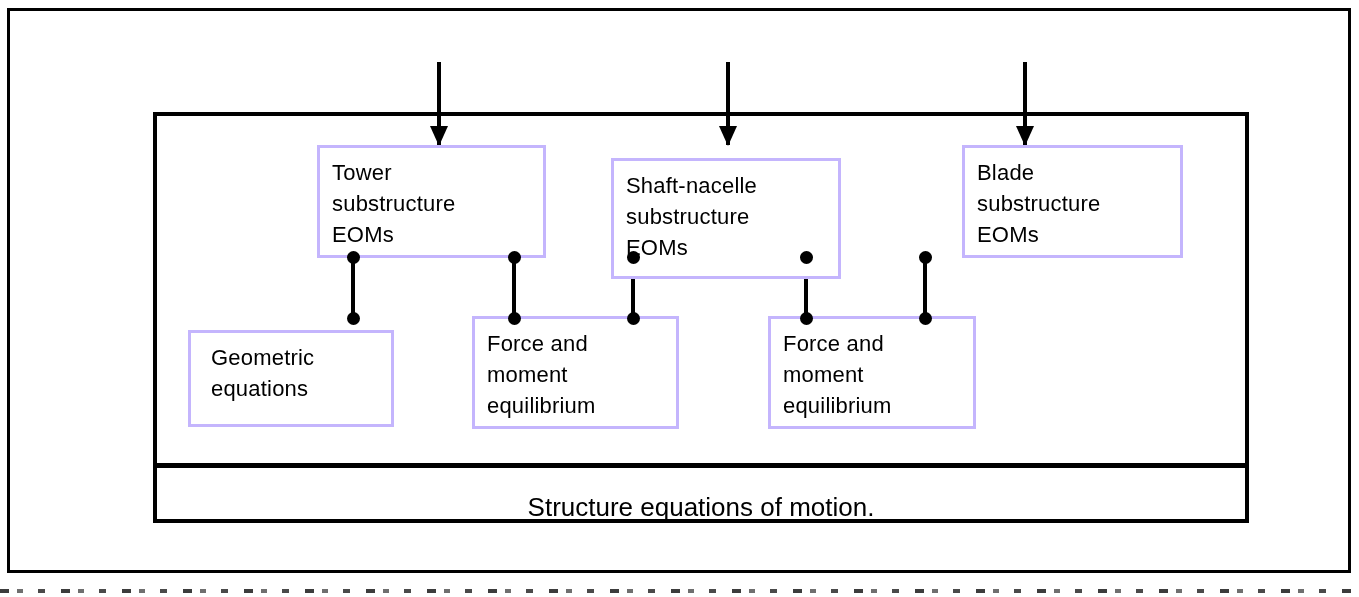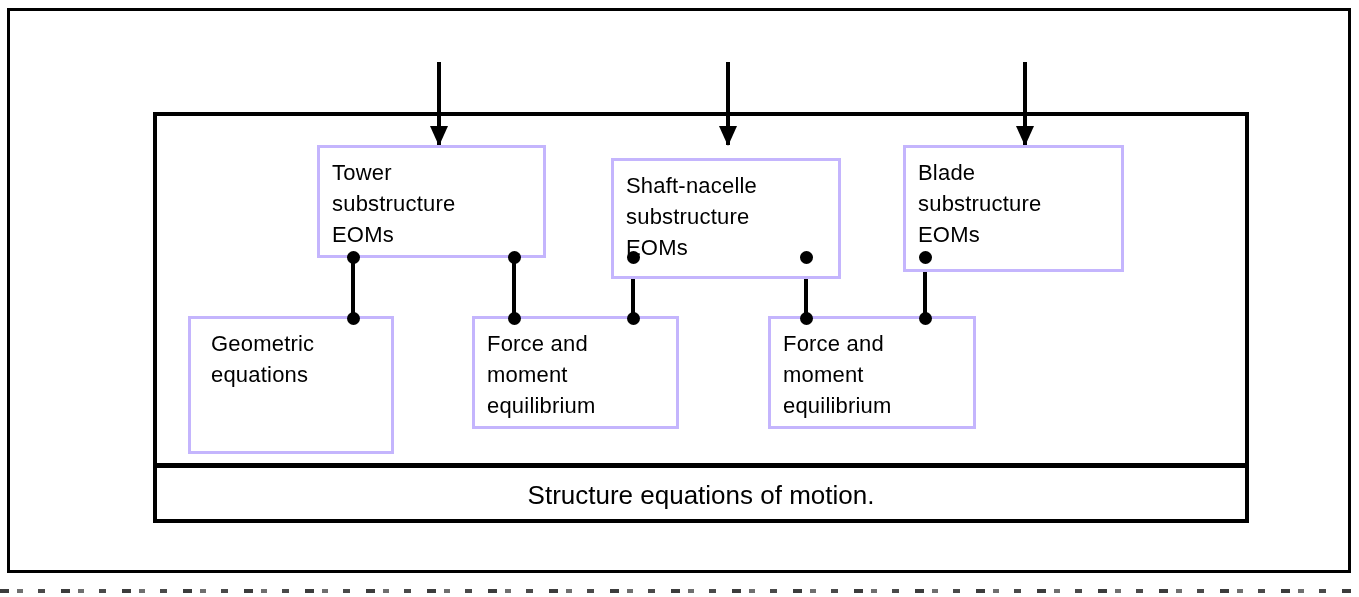--- a/index.html
+++ b/index.html
@@ -55,39 +55,39 @@
     display: block;
     font-size: 22px;
     line-height: 31px;
     letter-spacing: 0.2px;
     white-space: nowrap;
   }
 
   
   #box-tower      { left: 317px; top: 145px; width: 229px; height: 113px; }
   #box-shaft      { left: 611px; top: 158px; width: 230px; height: 121px; }
-  #box-blade      { left: 903px; top: 145px; width: 221px; height: 127px; }
-  
-  #box-geometric  { left: 188px; top: 316px; width: 206px; height: 138px; padding-left: 20px; }
+  #box-blade      { left: 962px; top: 145px; width: 221px; height: 113px; }
+  
+  #box-geometric  { left: 188px; top: 330px; width: 206px; height: 97px; padding-left: 20px; }
   #box-force-1    { left: 472px; top: 316px; width: 207px; height: 113px; }
   #box-force-2    { left: 768px; top: 316px; width: 208px; height: 113px; }
 
   
   #caption-separator {
     position: absolute;
     left: 153px;
     top: 463px;
     width: 1096px;
     height: 5px;
     background: #000;
   }
   #caption-strip {
     position: absolute;
     left: 153px;
-    top: 468px;
+    top: 480px;
     width: 1096px;
     height: 55px;
     display: flex;
     align-items: center;
     justify-content: center;
   }
   #caption-text {
     font-size: 26px;
     white-space: nowrap;
   }

